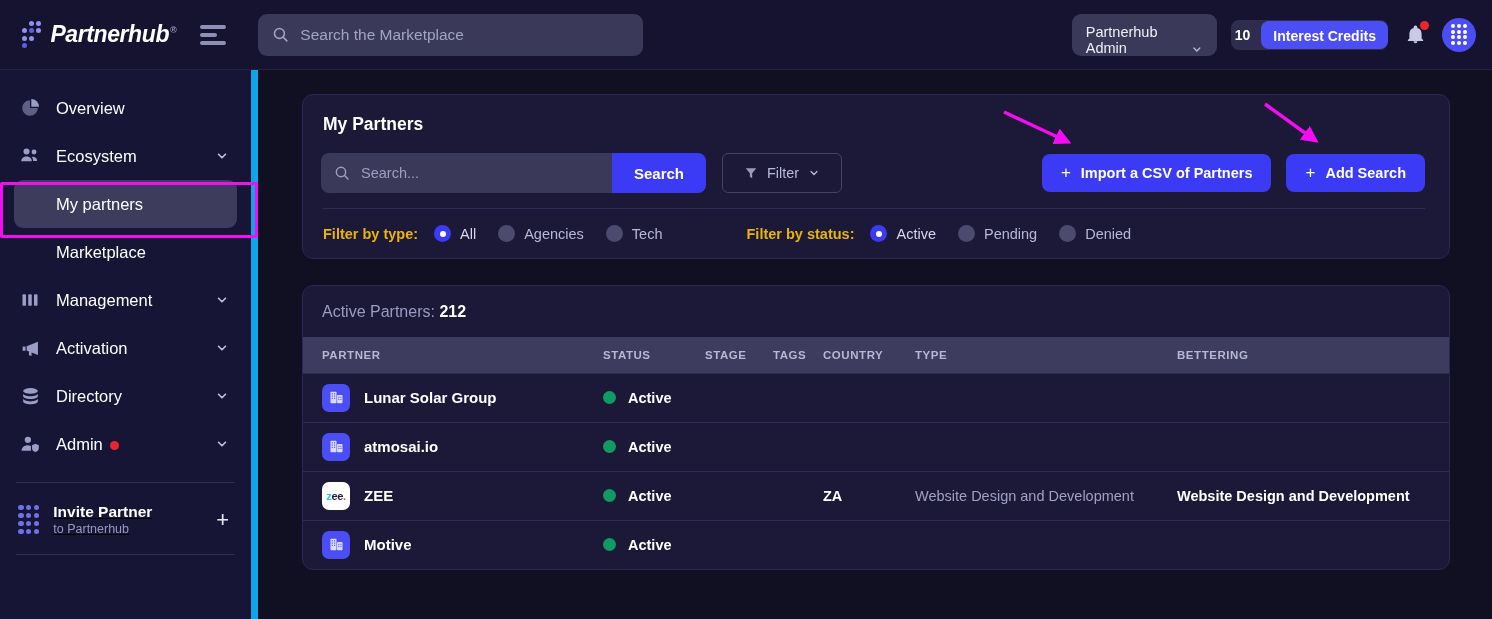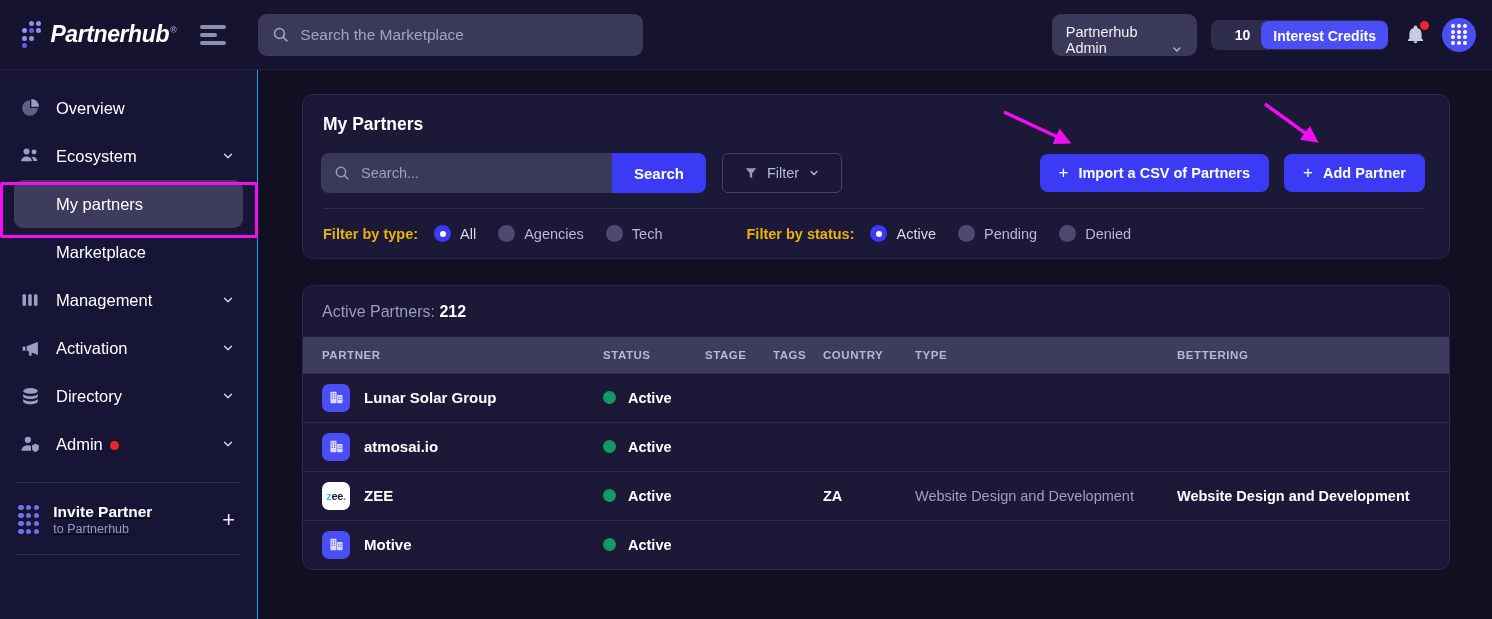--- a/index.html
+++ b/index.html
@@ -47,39 +47,39 @@
   .mkt-search input::placeholder { color:#a3a4c4; }
 
   .header-right { margin-left:auto; display:flex; align-items:center; gap:14px; }
   .admin-select {
     width:145px; height:42px; background:#3a3959; border-radius:9px;
     display:flex; align-items:flex-end; justify-content:space-between;
     padding:0 14px; cursor:pointer;
   }
   .admin-select .lbl { color:#f0f0fa; font-size:14.5px; }
 
-  .credits { display:flex; align-items:center; background:#2f2d4d; border-radius:8px; height:30px; padding-left:24px; }
+  .credits { display:flex; align-items:center; background:#2f2d4d; border-radius:8px; height:30px; padding-left:4px; }
   .credits .num { color:#fff; font-size:14px; font-weight:bold; padding-right:11px; }
   .credits .pill { background:#4b4df5; color:#fff; font-size:14px; font-weight:bold; height:28px; line-height:30px; padding:0 12px; border-radius:8px; }
 
   .bell { position:relative; width:26px; height:26px; cursor:pointer; display:flex; align-items:center; justify-content:center; }
   .bell .dot { position:absolute; top:-1px; right:-1px; width:9px; height:9px; border-radius:50%; background:#e8262c; }
 
   .avatar { width:34px; height:34px; border-radius:50%; background:#4b4df5; display:flex; align-items:center; justify-content:center; cursor:pointer; }
   .avatar .dotmark i { background:#ffffff; width:4px; height:4px; }
   .avatar .dotmark { grid-template-columns:repeat(3,4px); grid-template-rows:repeat(4,4px); gap:1.8px; }
 
   
   .body { flex:1; display:flex; min-height:0; }
 
   
   .sidebar {
     width:258px; flex:0 0 258px;
     background:#171535;
-    border-right:1px solid #0ea5e9;
+    border-right:7px solid #0ea5e9;
     padding-top:14px;
     position:relative;
   }
   .nav-item {
     height:48px; display:flex; align-items:center;
     padding:0 22px 0 18px; gap:14px; cursor:pointer;
     color:#ffffff; font-size:16.5px;
   }
   .nav-item .ico { width:24px; display:flex; align-items:center; justify-content:center; flex:0 0 24px; }
   .nav-item .txt { flex:1; }
@@ -431,21 +431,21 @@
               </svg>
           </button>
 
           <div class="hdr-actions">
             <button class="btn-primary">
               <span class="pl">+</span>
               <span>Import a CSV of Partners</span>
             </button>
             <button class="btn-primary">
               <span class="pl">+</span>
-              <span>Add Partner</span>
+              <span>Add Search</span>
             </button>
           </div>
         </div>
 
         <div class="panel-sep"></div>
 
         <div class="filters">
           <span class="filter-label">Filter by type:</span>
 
           <span class="radio-opt sel">

